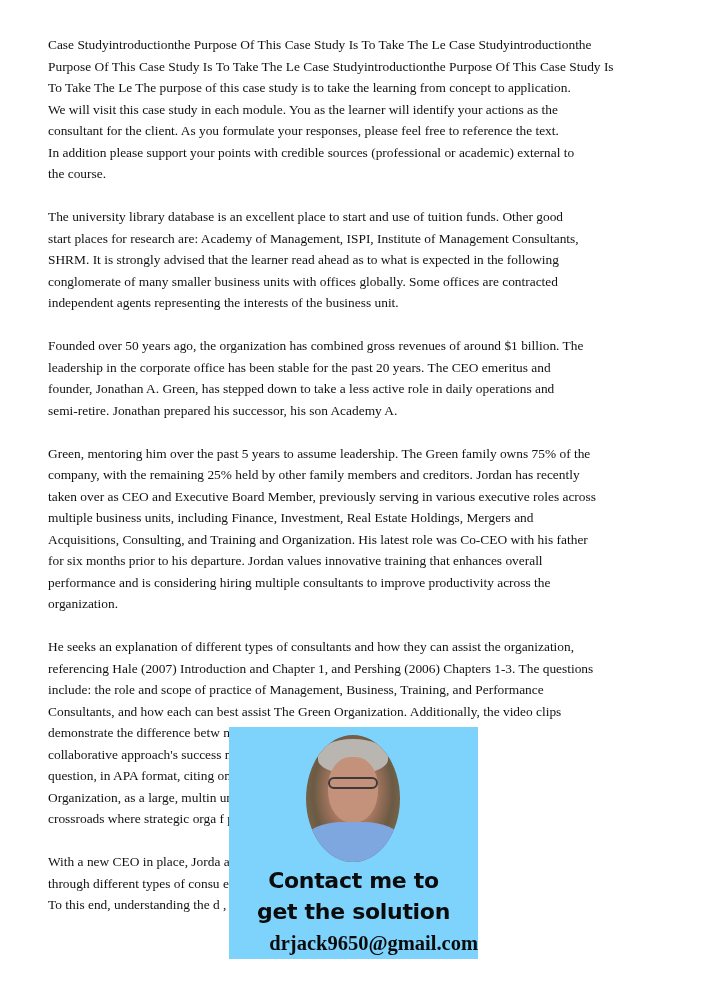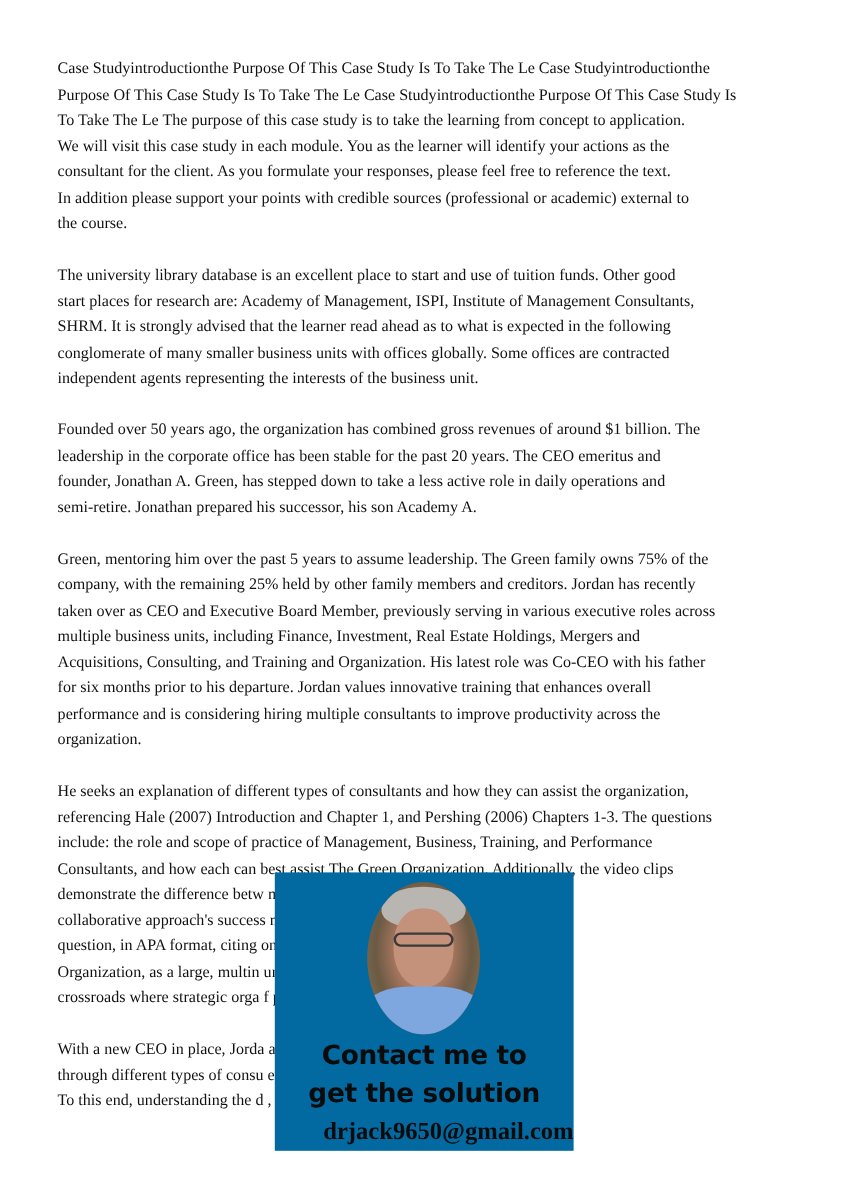--- a/index.html
+++ b/index.html
@@ -11,40 +11,40 @@
     width: 708px;
     height: 1000px;
     position: relative;
     overflow: hidden;
     font-family: "Liberation Serif", "DejaVu Serif", serif;
     color: #111111;
   }
   .doc {
     position: absolute;
     left: 48px;
-    top: 46px;
+    top: 34px;
     width: 620px;
   }
   .para {
     margin: 0 0 21.5px 0;
     font-size: 13.4px;
     line-height: 21.5px;
     white-space: normal;
   }
   .line {
     display: block;
     white-space: nowrap;
   }
   .overlay {
     position: absolute;
     left: 229px;
     top: 727px;
     width: 249px;
     height: 232px;
-    background: #0369a1;
+    background: #7dd3fc;
     text-decoration: underline;
   }
   .portrait {
     position: absolute;
     left: 77px;
     top: 8px;
     width: 94px;
     height: 127px;
     border-radius: 50%;
     overflow: hidden;

